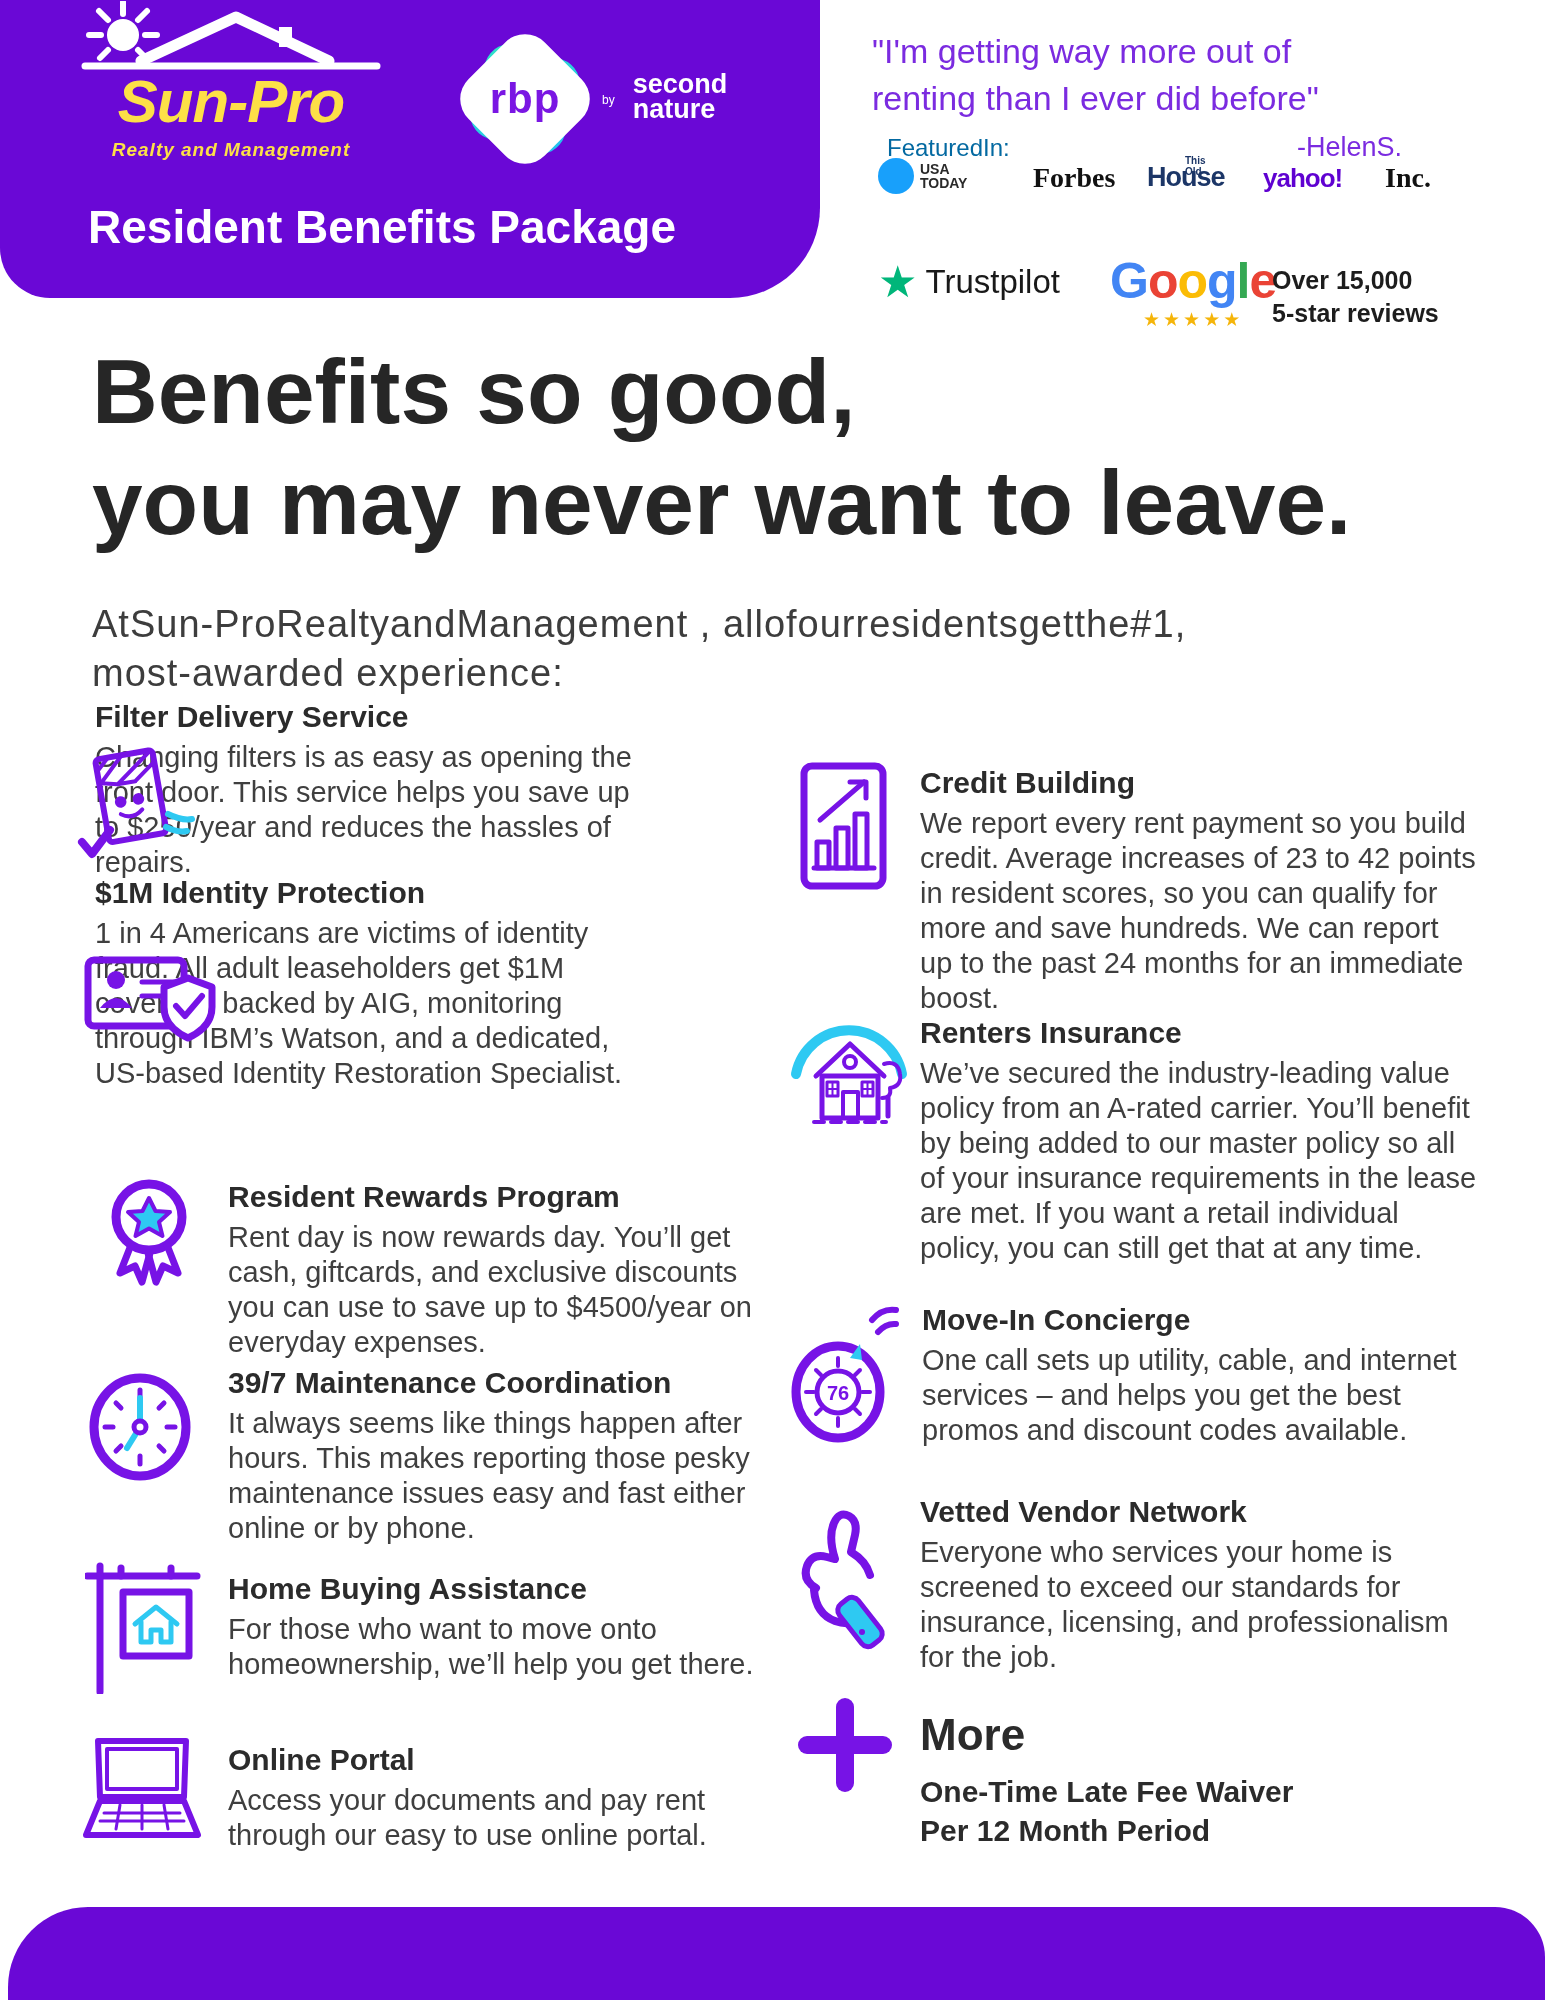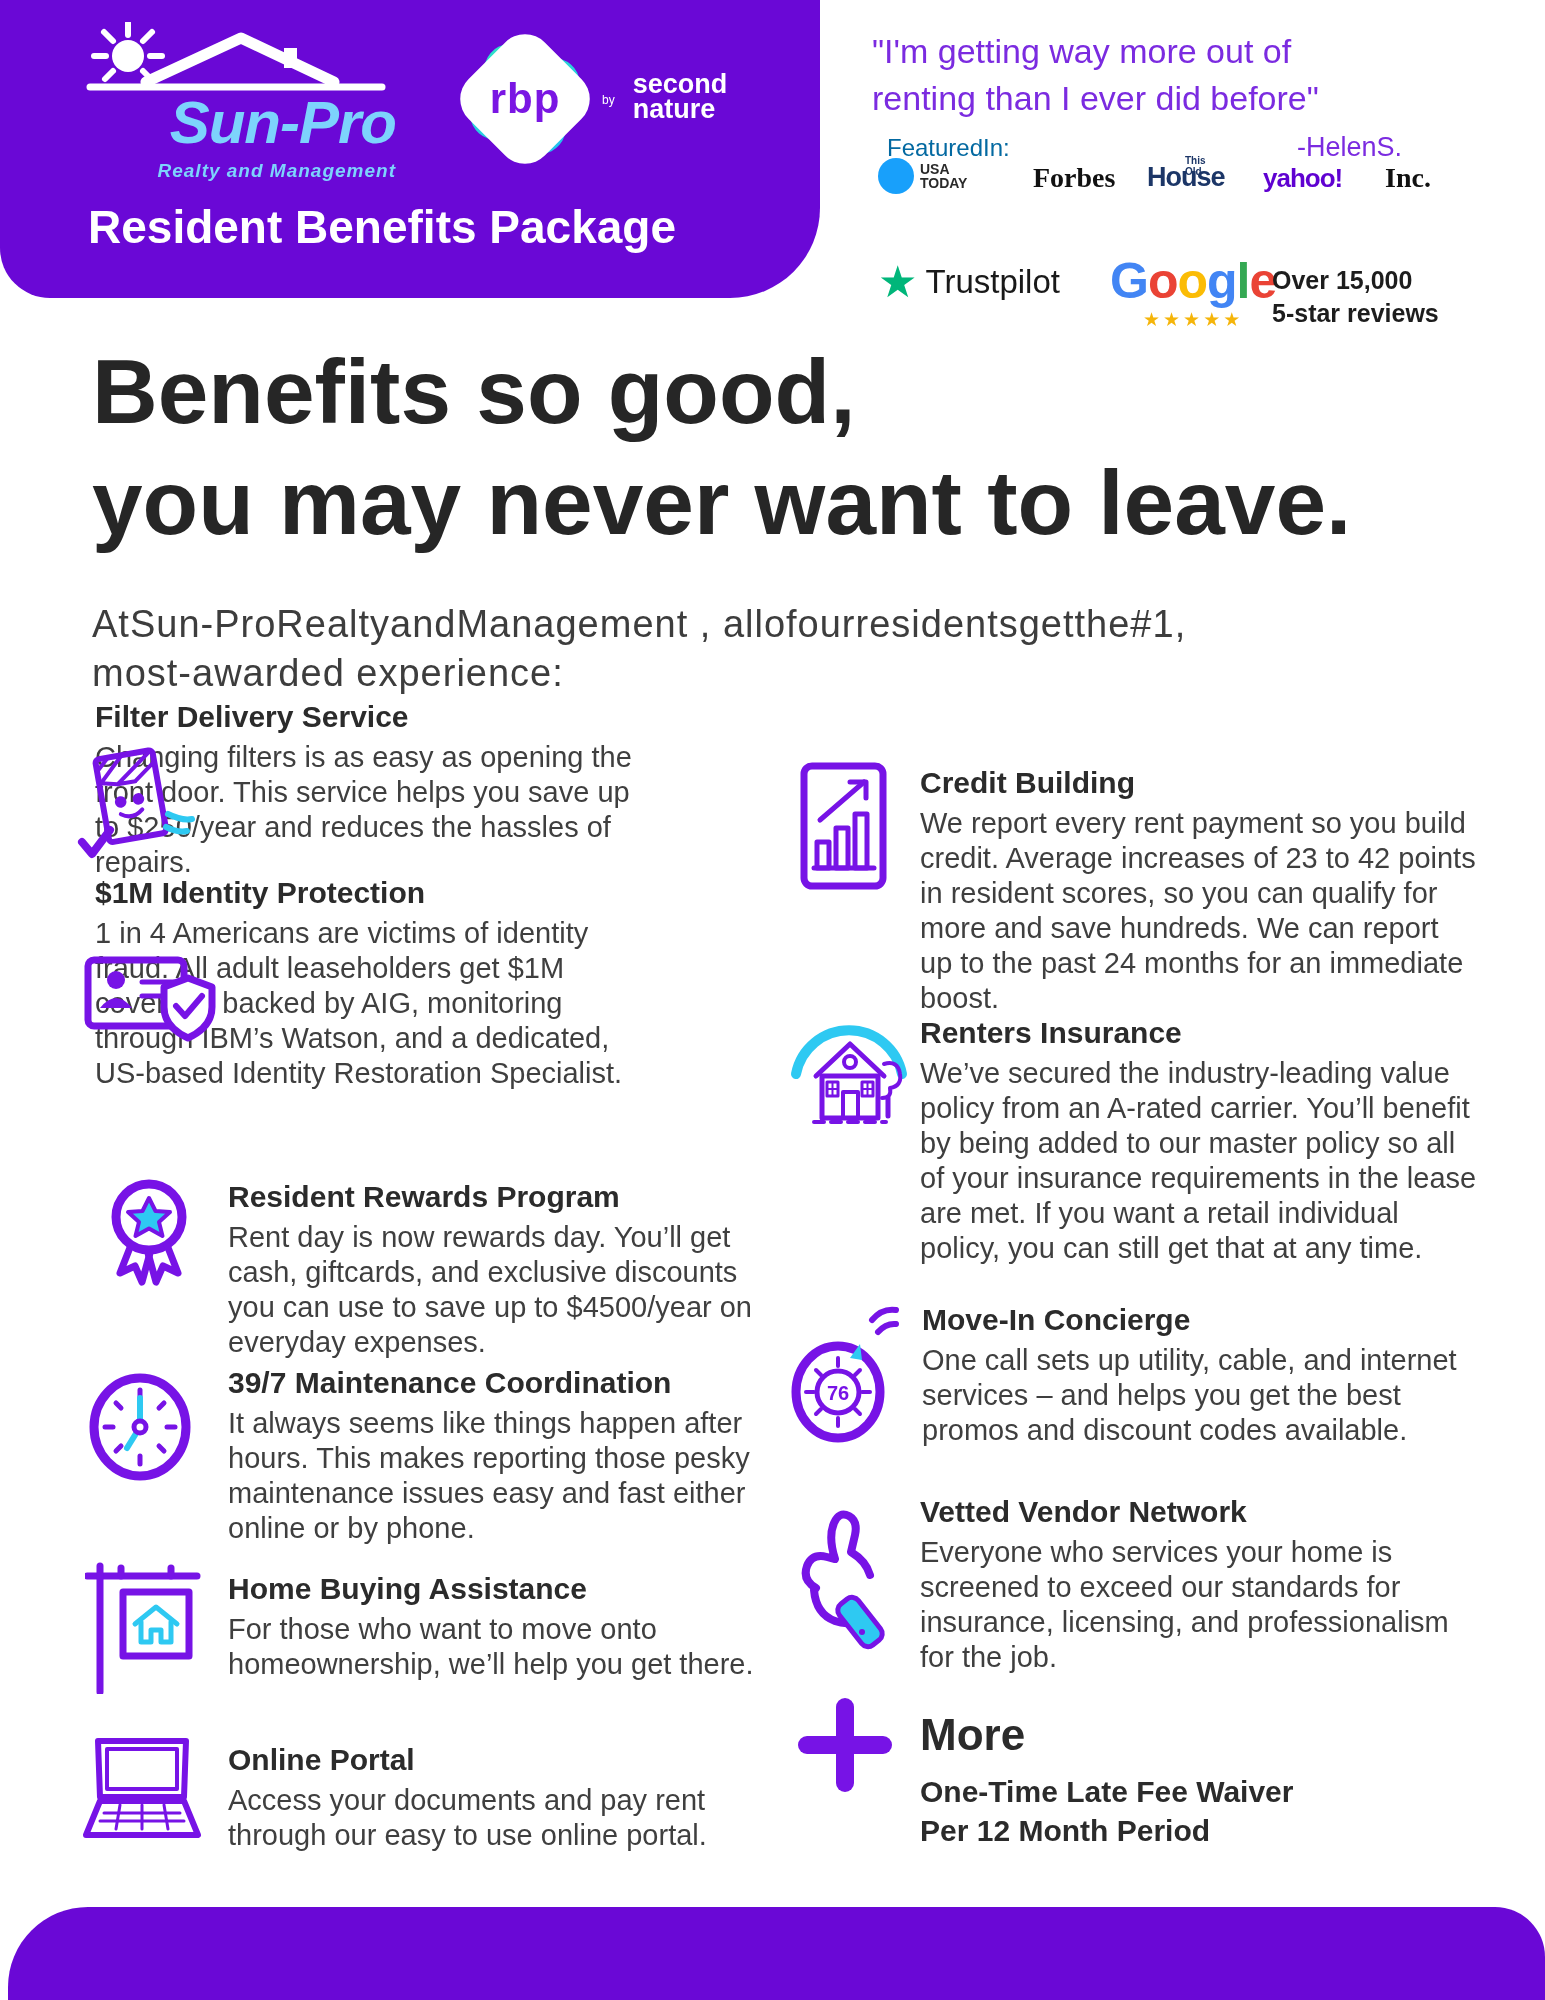--- a/index.html
+++ b/index.html
@@ -1,21 +1,21 @@
 <!DOCTYPE html>
 <html><head>
 <meta charset="utf-8">
 <style>
   html,body{margin:0;padding:0;background:#e8e8e8;}
   .page{position:relative;width:1545px;height:2000px;background:#ffffff;overflow:hidden;
         font-family:"Liberation Sans",sans-serif;margin:0 auto;}
   
   .header-block{position:absolute;left:0;top:0;width:820px;height:298px;background:#6A08D6;
                 border-radius:0 0 90px 50px;}
-  .sunpro-logo{position:absolute;left:66px;top:22px;width:330px;text-align:right;color:#7dd3fc;}
+  .sunpro-logo{position:absolute;left:66px;top:1px;width:330px;text-align:center;color:#fde047;}
   .sunpro-name{font-size:60px;font-weight:bold;font-style:italic;line-height:58px;margin-top:-8px;letter-spacing:-1px;}
   .sunpro-tag{font-size:19px;font-weight:bold;font-style:italic;letter-spacing:1px;margin-top:8px;}
   .rbp-logo{position:absolute;left:462px;top:36px;width:126px;height:126px;}
   .rbp-teal{position:absolute;inset:14px;background:linear-gradient(135deg,#2FE3C6,#23BFF2);
             border-radius:26px;transform:rotate(18deg);}
   .rbp-white{position:absolute;inset:9px;background:#fff;border-radius:28px;transform:rotate(45deg);}
   .rbp-text{position:absolute;inset:0;display:flex;align-items:center;justify-content:center;
             color:#7A16E3;font-weight:bold;font-size:42px;letter-spacing:1px;}
   .by-nature{position:absolute;left:602px;top:72px;color:#fff;white-space:nowrap;}
   .by-nature .by{font-size:12px;vertical-align:14px;margin-right:18px;}

